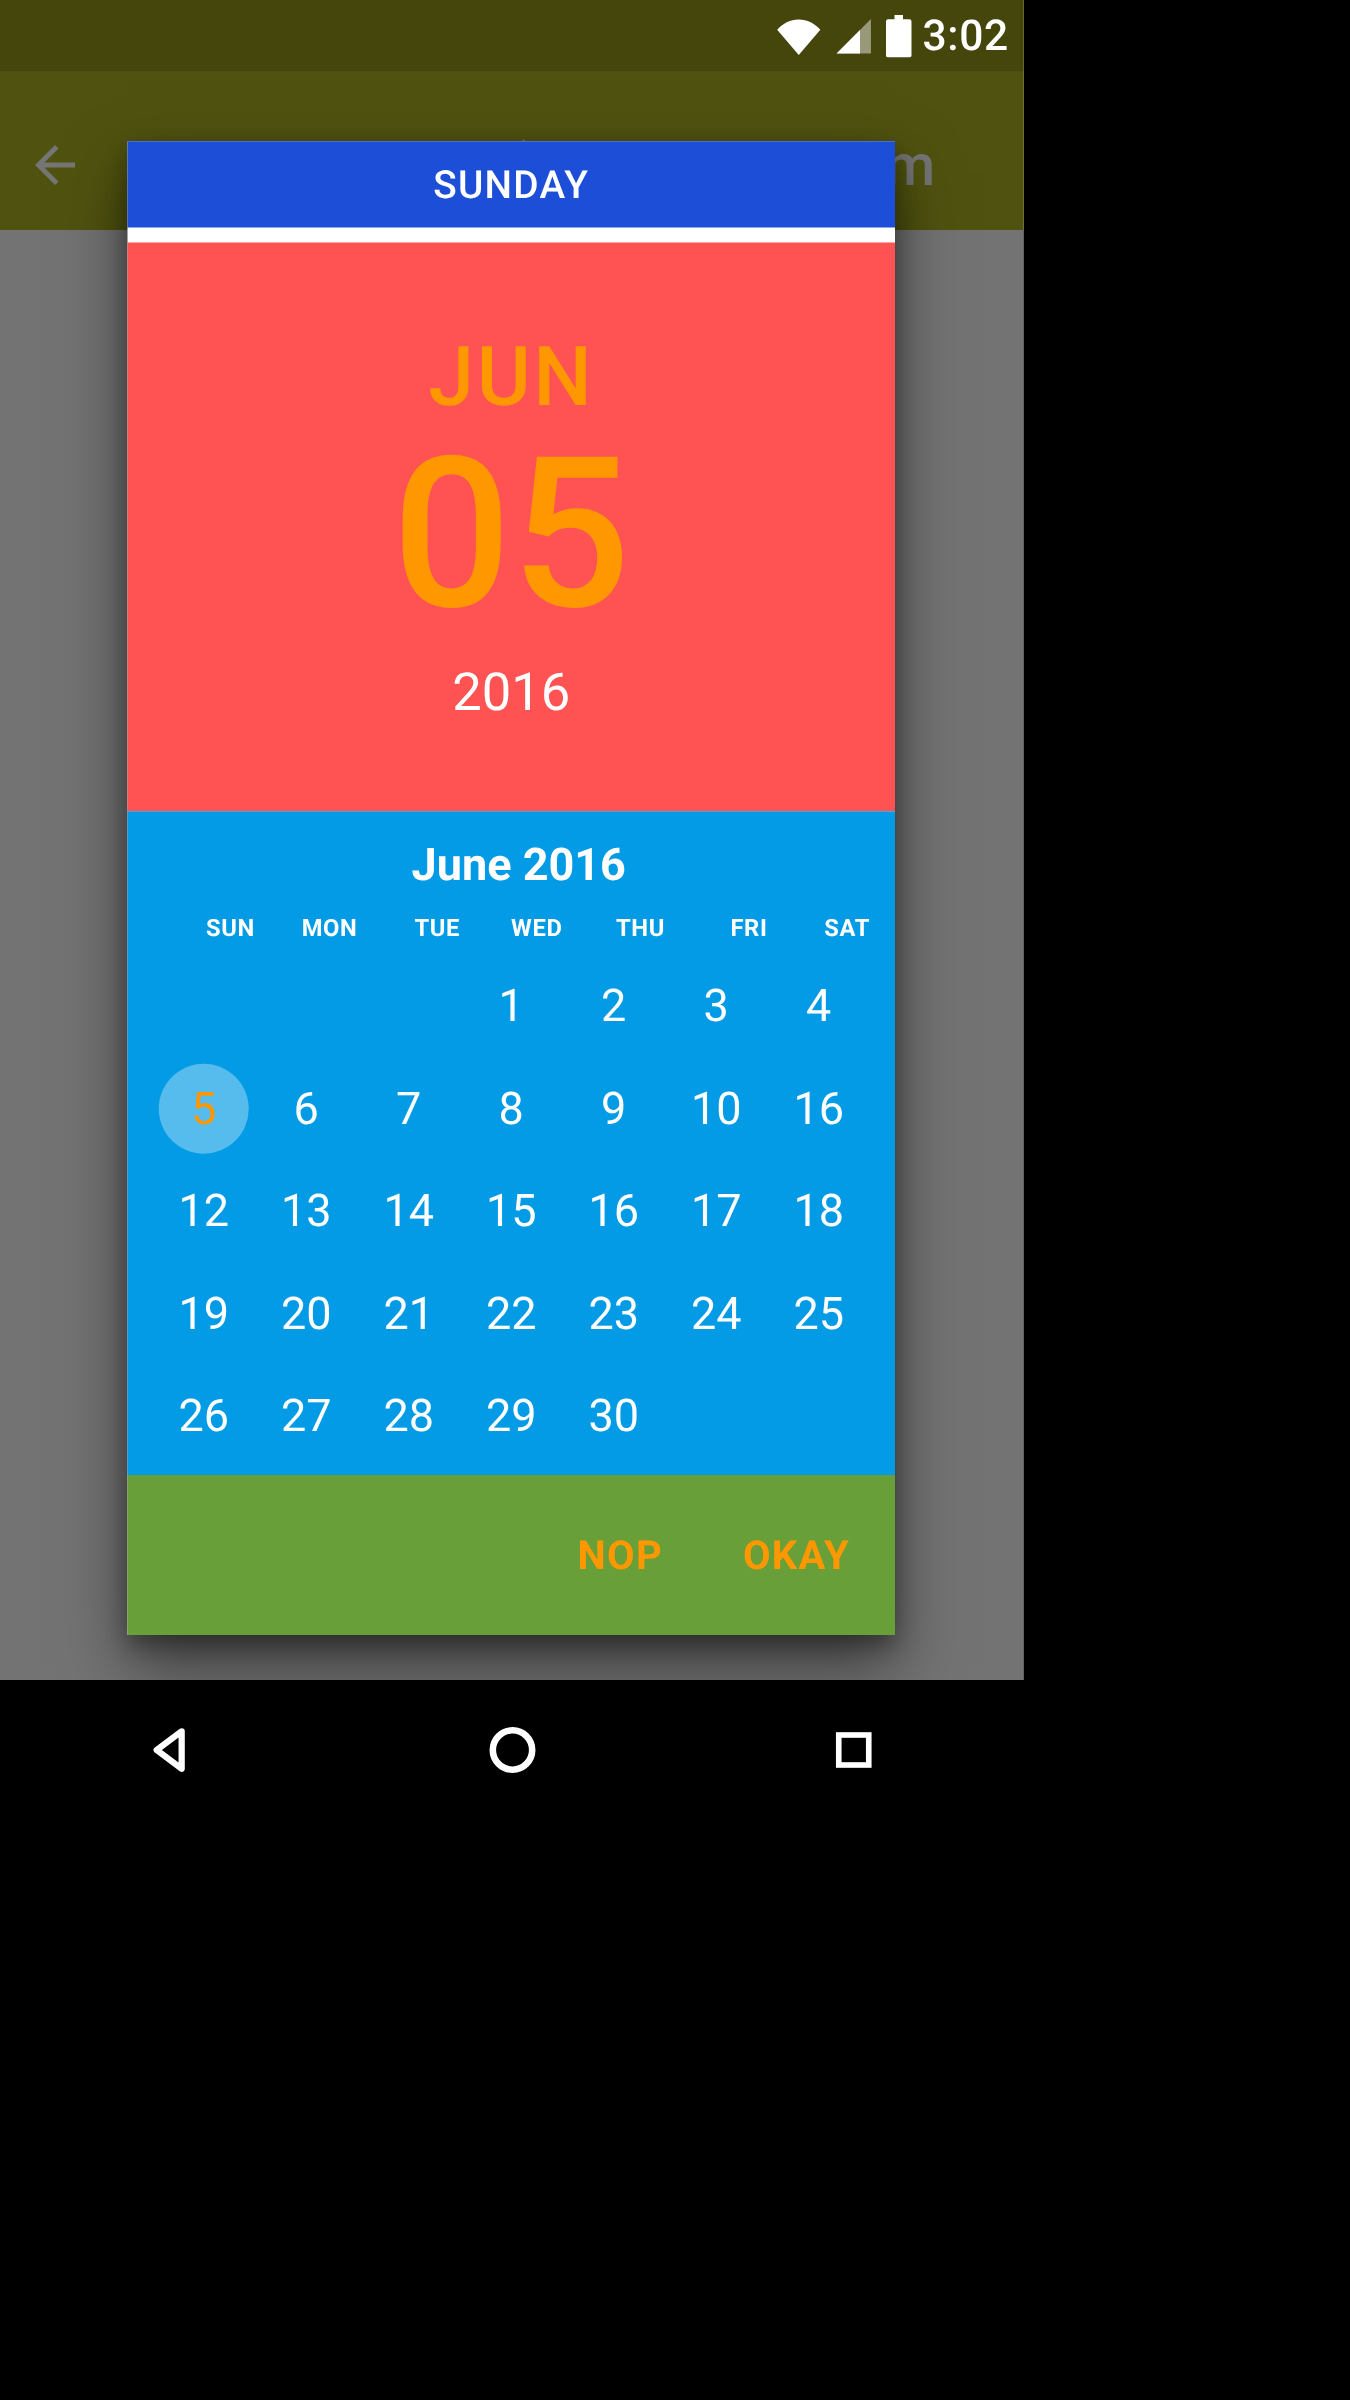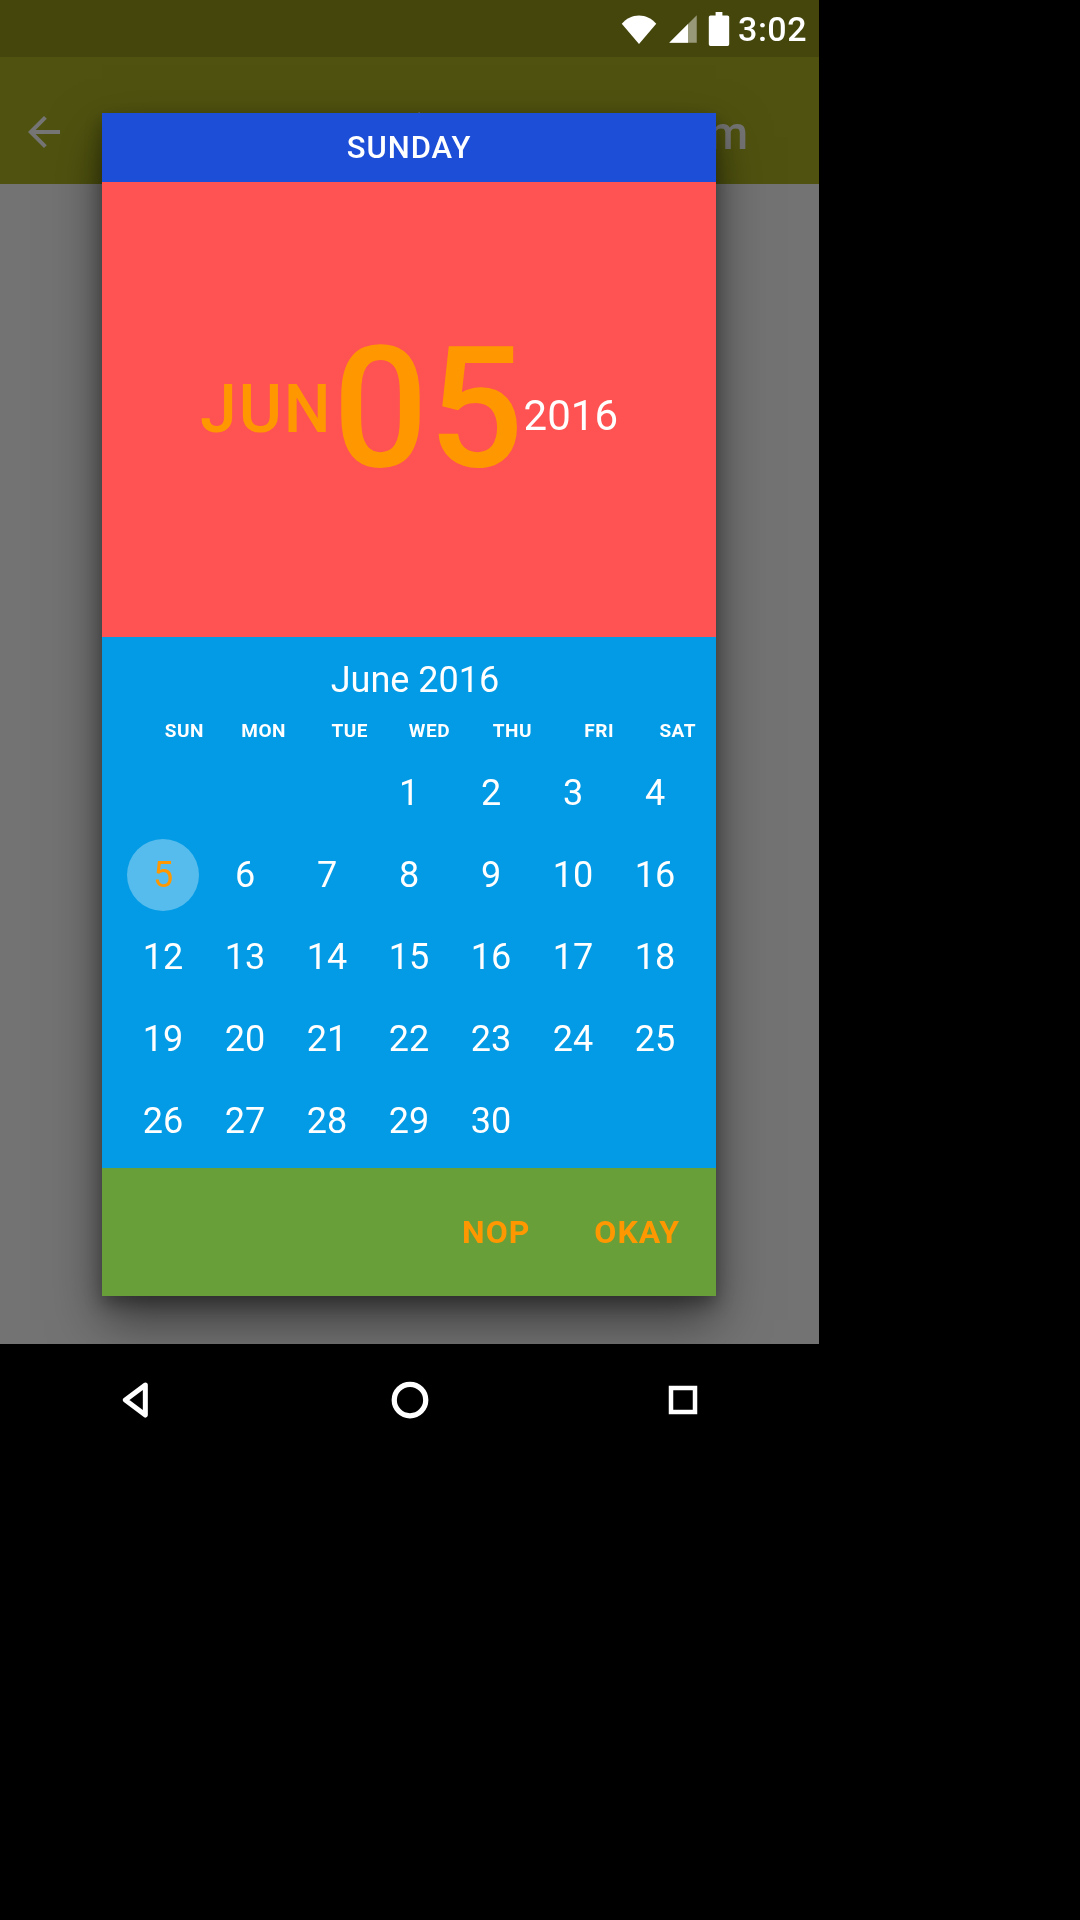--- a/index.html
+++ b/index.html
@@ -18,27 +18,27 @@
   .app-under .appbar .back svg { fill: #fff; }
   .app-under .appbar .title { font-size: 46px; font-weight: 500; white-space: nowrap; overflow: hidden; }
   .scrim { position: absolute; top: 0; left: 0; right: 0; bottom: 112px; background: rgba(0,0,0,0.54); }
   
   .status-tint { position: absolute; top: 0; left: 0; right: 0; height: 57px; background: rgba(0,0,0,0.15); }
 
   
   .dialog { position: absolute; left: 102px; top: 113px; width: 614px; background: #fff; box-shadow: 0 24px 48px rgba(0,0,0,0.5), 0 8px 16px rgba(0,0,0,0.3); }
 
   .dlg-dow   { height: 69px;  background: #1d4ed8; color: #fff; display: flex; align-items: center; justify-content: center; font-size: 31px; font-weight: 500; letter-spacing: 1px; }
-  .dlg-hero  { height: 455px; background: #ff5252; display: flex; flex-direction: row; align-items: center; justify-content: center; }
+  .dlg-hero  { height: 455px; background: #ff5252; display: flex; flex-direction: column; align-items: center; justify-content: center; margin-top: 12px; }
   .dlg-hero .month { color: #ff9800; font-size: 66px; font-weight: 500; letter-spacing: 2px; }
   .dlg-hero .day   { color: #ff9800; font-size: 168px; font-weight: 500; line-height: 1.05; }
   .dlg-hero .year  { color: #ffffff; font-size: 42px; font-weight: 400; margin-top: 12px; }
 
   .dlg-cal { background: #039be5; color: #fff; padding-bottom: 6px; }
-  .dlg-cal .cal-title { text-align: center; font-size: 36px; font-weight: 400; padding: 22px 0 12px 12px; }
+  .dlg-cal .cal-title { text-align: center; font-size: 36px; font-weight: 700; padding: 22px 0 12px 12px; }
 
   .cal-grid { display: grid; grid-template-columns: repeat(7, 1fr); width: 574px; margin: 0 auto; }
   .cal-dow  { text-align: right; font-size: 19px; font-weight: 700; letter-spacing: 0.5px; padding: 6px 0 10px 0; }
   .cal-cell { height: 82px; display: flex; align-items: center; justify-content: center; font-size: 36px; font-weight: 400; cursor: pointer; position: relative; }
   .cal-cell.blank { cursor: default; }
   .cal-cell.sel span { color: #ff9800; z-index: 1; }
   .cal-cell.sel::before { content: ""; position: absolute; width: 72px; height: 72px; border-radius: 50%; background: rgba(255,255,255,0.33); }
 
   .dlg-actions { height: 128px; background: #689f38; display: flex; align-items: center; justify-content: flex-end; padding-right: 36px; gap: 64px; padding-left: 32px; }
   .dlg-actions .act { color: #ff9800; font-size: 32px; font-weight: 700; letter-spacing: 1px; cursor: pointer; }

